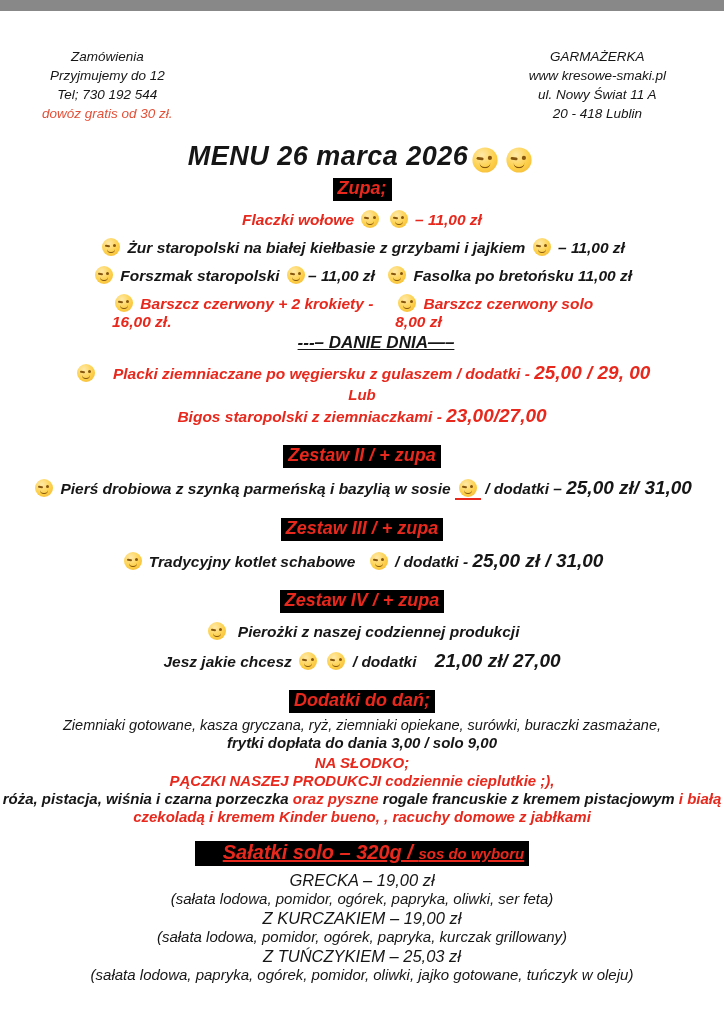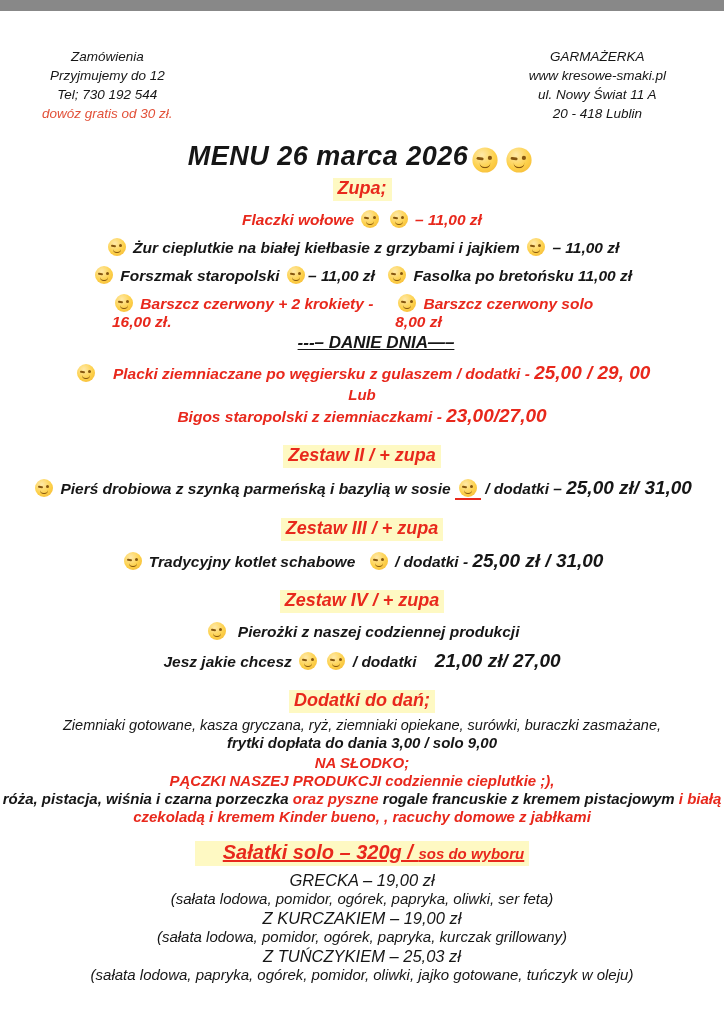--- a/index.html
+++ b/index.html
@@ -10,21 +10,21 @@
   }
   
   .header{display:flex;justify-content:space-between;padding:36px 58px 0 42px;}
   .hcol{text-align:center;font-size:13.5px;line-height:19px;font-weight:400;}
   .hred{color:#e25038;}
   
   .l{text-align:center;}
   .title-row{margin-top:18px;font-size:27px;font-weight:700;letter-spacing:.5px;}
   .red{color:#e8281c;}
   .bold{font-weight:700;}
-  .hl{display:inline-block;background:#fef9c3;color:#e8281c;font-weight:700;padding:0 5px 2px 5px;}
+  .hl{display:inline-block;background:#000000;color:#e8281c;font-weight:700;padding:0 5px 2px 5px;}
   .badge{font-size:18px;}
   .body-line{font-size:15.5px;font-weight:700;margin-top:9px;}
   .price-lg{font-size:19px;font-weight:700;}
   .split{display:flex;justify-content:space-between;width:540px;margin:9px auto 0 auto;font-size:15.5px;font-weight:700;}
   .split2{width:500px;}
   .underline{text-decoration:underline;padding-left:28px;}
   .desc{font-size:15px;font-weight:400;}
   
   .emo{position:relative;display:inline-block;width:18px;height:18px;border-radius:50%;
        background:radial-gradient(circle at 38% 30%,#ffe9a8 0%,#fdd049 55%,#f3b434 100%);
@@ -71,21 +71,21 @@
 
   <div class="l body-line red">
     <span>Flaczki wołowe</span>
     <span class="emo"><span class="m"></span></span>
     <span class="emo"><span class="m"></span></span>
     <span>–  11,00 zł</span>
   </div>
 
   <div class="l body-line">
     <span class="emo"><span class="m"></span></span>
-    <span>Żur cieplutkie na białej kiełbasie z grzybami  i jajkiem</span>
+    <span>Żur staropolski na białej kiełbasie z grzybami  i jajkiem</span>
     <span class="emo"><span class="m"></span></span>
     <span>–  11,00 zł</span>
   </div>
 
   <div class="split">
     <span>
       <span class="emo"><span class="m"></span></span>
       <span>Forszmak staropolski</span>
       <span class="emo"><span class="m"></span></span><span>– 11,00 zł</span>
     </span>

